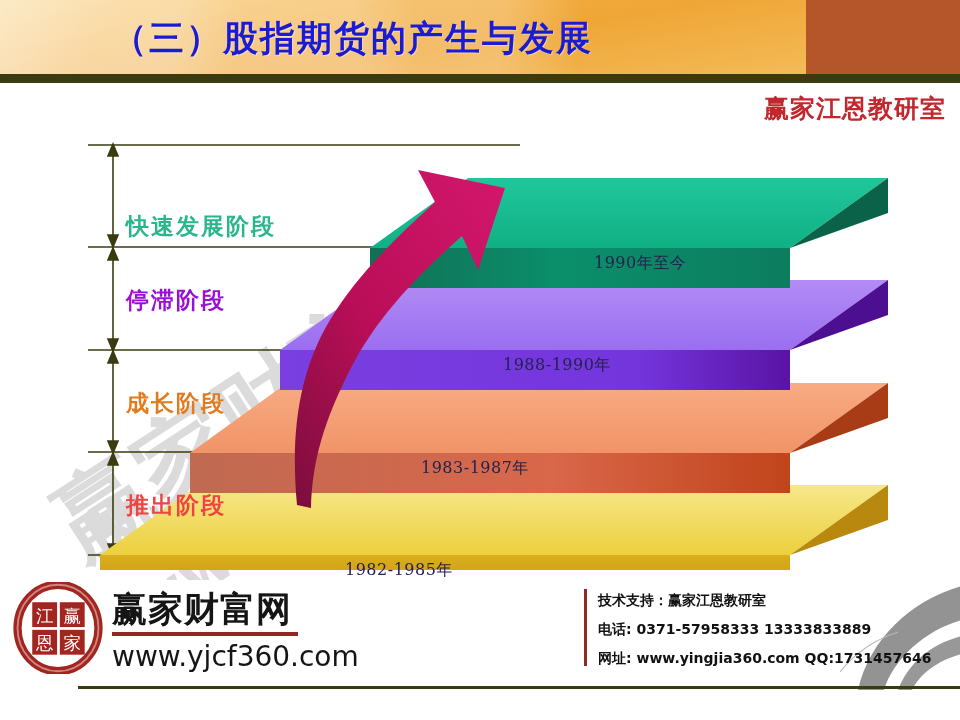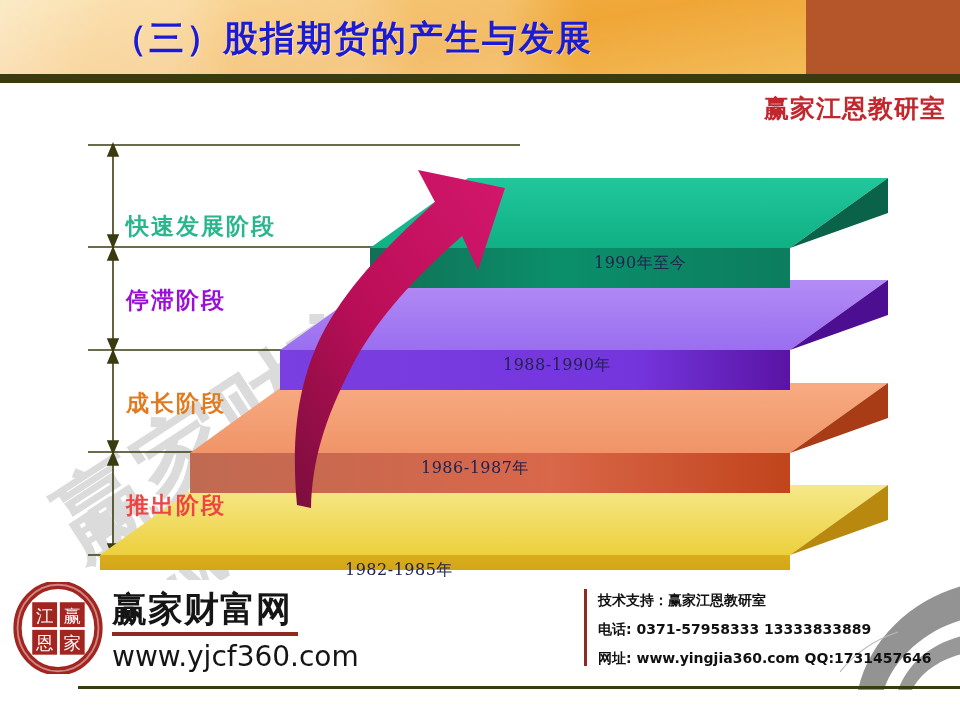--- a/index.html
+++ b/index.html
@@ -272,21 +272,21 @@
       </g>
     </svg>
 
     <div class="stage-label" style="left:126px;top:53px;color:#2ab68c;margin-top:28px;">快速发展阶段</div>
     <div class="stage-label" style="left:126px;top:155px;color:#9a0fd6;">停滞阶段</div>
     <div class="stage-label" style="left:126px;top:258px;color:#e07b20;">成长阶段</div>
     <div class="stage-label" style="left:126px;top:360px;color:#ef4444;">推出阶段</div>
 
     <div class="blk-text" style="left:594px;top:123px;">1990年至今</div>
     <div class="blk-text" style="left:503px;top:225px;">1988-1990年</div>
-    <div class="blk-text" style="left:421px;top:328px;">1986-1987年</div>
+    <div class="blk-text" style="left:421px;top:328px;">1983-1987年</div>
     <div class="blk-text" style="left:345px;top:430px;">1982-1985年</div>
   </div>
 
   <div class="footer">
 
     <svg class="swoosh" viewBox="0 0 120 110">
       <path d="M18,110 C30,58 72,20 122,6 L122,40 C86,50 54,78 44,110 Z" fill="#8d8d8d" opacity=".95"></path>
       <path d="M52,110 C62,82 86,60 122,50 L122,62 C94,70 74,88 66,110 Z" fill="#ffffff"></path>
       <path d="M58,110 C68,84 90,64 122,56 L122,74 C98,80 80,94 72,110 Z" fill="#8d8d8d" opacity=".9"></path>
       <path d="M0,92 C14,74 34,60 58,52" fill="none" stroke="#b8b8b8" stroke-width="1.2"></path>

